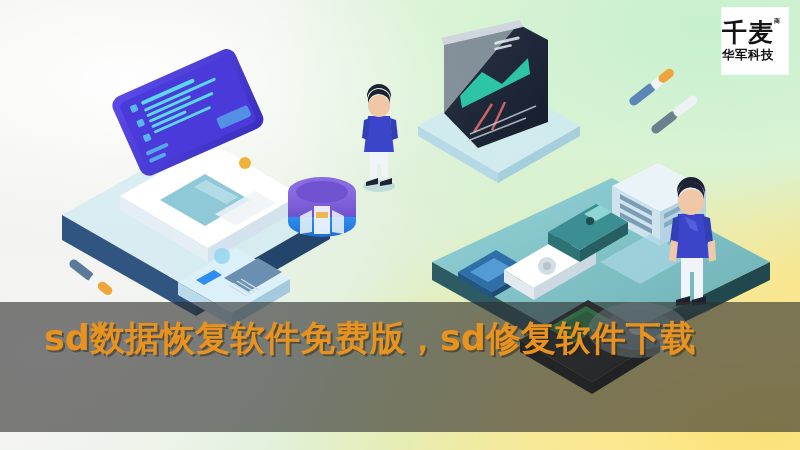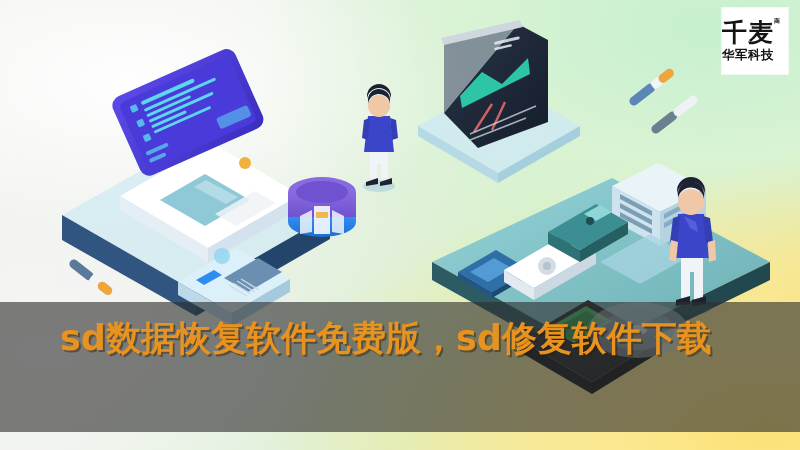--- a/index.html
+++ b/index.html
@@ -86,21 +86,21 @@
   .caption-band {
     position: absolute;
     left: 0;
     top: 302px;
     width: 800px;
     height: 130px;
     background: rgba(46,46,46,0.62);
   }
   .caption-text {
     position: absolute;
-    left: 60px;
+    left: 44px;
     top: 316px;
     width: 700px;
     font-size: 35px;
     line-height: 45px;
     font-weight: bold;
     color: #e8921f;
     letter-spacing: 0px;
     text-shadow: 2px 2px 0 rgba(40,30,10,0.45);
     font-family: "DejaVu Sans", "Liberation Sans", sans-serif;
     white-space: pre-line;

